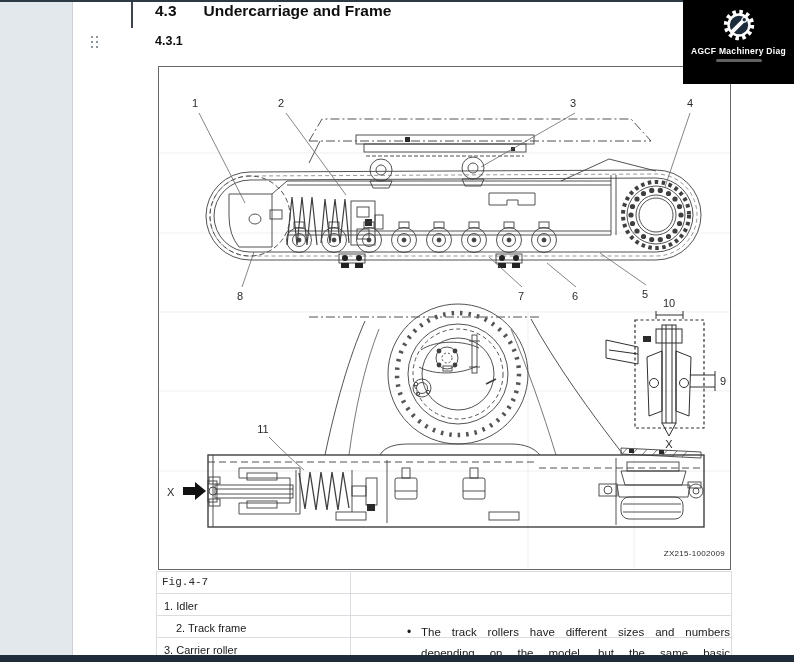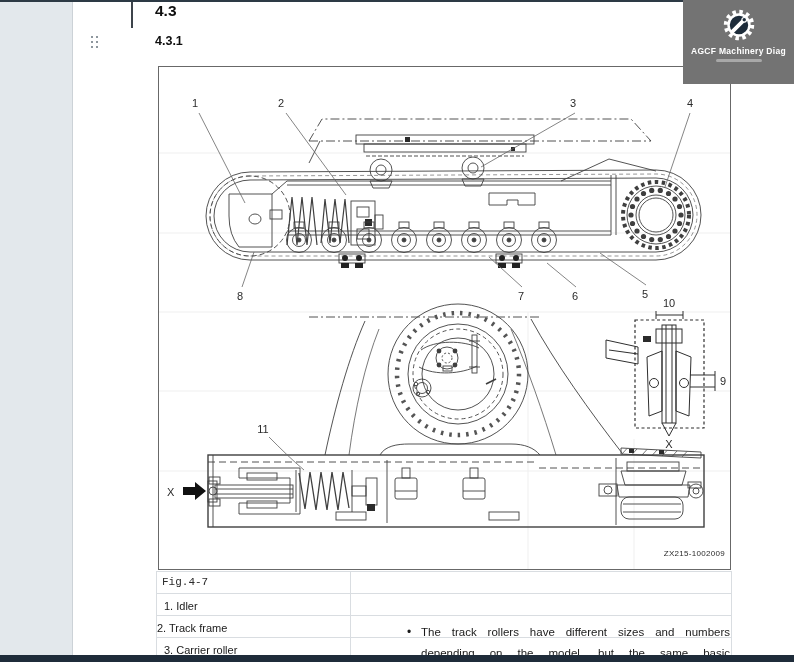--- a/index.html
+++ b/index.html
@@ -15,49 +15,50 @@
   .edge-mark{left:131px;top:0;width:2px;height:28px;background:#3d444b;z-index:10;}
   .drag-handle{left:91px;top:36px;width:2px;height:2px;background:#8e979e;
     box-shadow:5px 0 #8e979e,0 5px #8e979e,5px 5px #8e979e,0 10px #8e979e,5px 10px #8e979e;cursor:grab;}
   
   .h1{left:155px;top:2px;display:flex;gap:27px;font-size:15.5px;font-weight:700;color:#0e0e0e;}
   .h2{left:155px;top:34px;display:flex;gap:8px;font-size:12.5px;font-weight:700;color:#0e0e0e;text-align:right;}
   
   .figure-frame{left:158px;top:66px;width:571px;height:502px;border:1px solid #686868;background:#fff;z-index:5;}
   .figure-frame svg{display:block;}
   
-  .logo-badge{left:683px;top:0;width:111px;height:84px;background:#737373;z-index:40;
+  .logo-badge{left:683px;top:0;width:111px;height:84px;background:#000000;z-index:40;
     display:flex;flex-direction:column;align-items:center;}
   .logo-badge .gear{margin-top:6px;}
   .logo-title{margin-top:2px;font-size:8.5px;font-weight:700;color:#ffffff;letter-spacing:.3px;white-space:nowrap;}
   .logo-tagline-blur{margin-top:3px;width:46px;height:3px;background:rgba(255,255,255,.38);border-radius:2px;filter:blur(.6px);}
   
   .tl{background:#d9dde1;z-index:6;}
   .cell-text{font-size:11px;z-index:7;}
   .fig-caption{left:162px;top:576px;color:#2b2b2b;font-family:Liberation Mono, monospace;}
   .part-0{left:164px;top:600px;}
-  .part-1{left:157px;top:622px;}
+  .part-1{left:176px;top:622px;}
   .part-2{left:164px;top:644px;}
   .bullet{left:407px;top:625px;font-size:12px;z-index:7;}
   .note{left:421px;top:622px;width:309px;font-size:11.5px;line-height:21px;z-index:7;}
   .note .line{text-align:justify;text-align-last:justify;white-space:normal;}
   
   text{font-family:"Liberation Sans", sans-serif;font-size:11px;fill:#2b2b2b;}
   text.code{font-size:8px;letter-spacing:.3px;}
 </style>
 </head>
 <body>
 
 <div class="abs top-strip"></div>
 <div class="abs side-panel"></div>
 <div class="abs edge-mark"></div>
 <div class="abs drag-handle"></div>
 
 <div class="abs h1">
   <span>4.3</span>
+  <span>Undercarriage and Frame</span>
 </div>
 <div class="abs h2">
   <span>4.3.1</span>
 </div>
 
 <div class="abs figure-frame">
 <svg viewBox="0 0 571 502" width="571" height="502" xmlns="http://www.w3.org/2000/svg">
 
   <g stroke="#efefef" stroke-width="1">
     <line x1="0" y1="86" x2="571" y2="86"></line>

